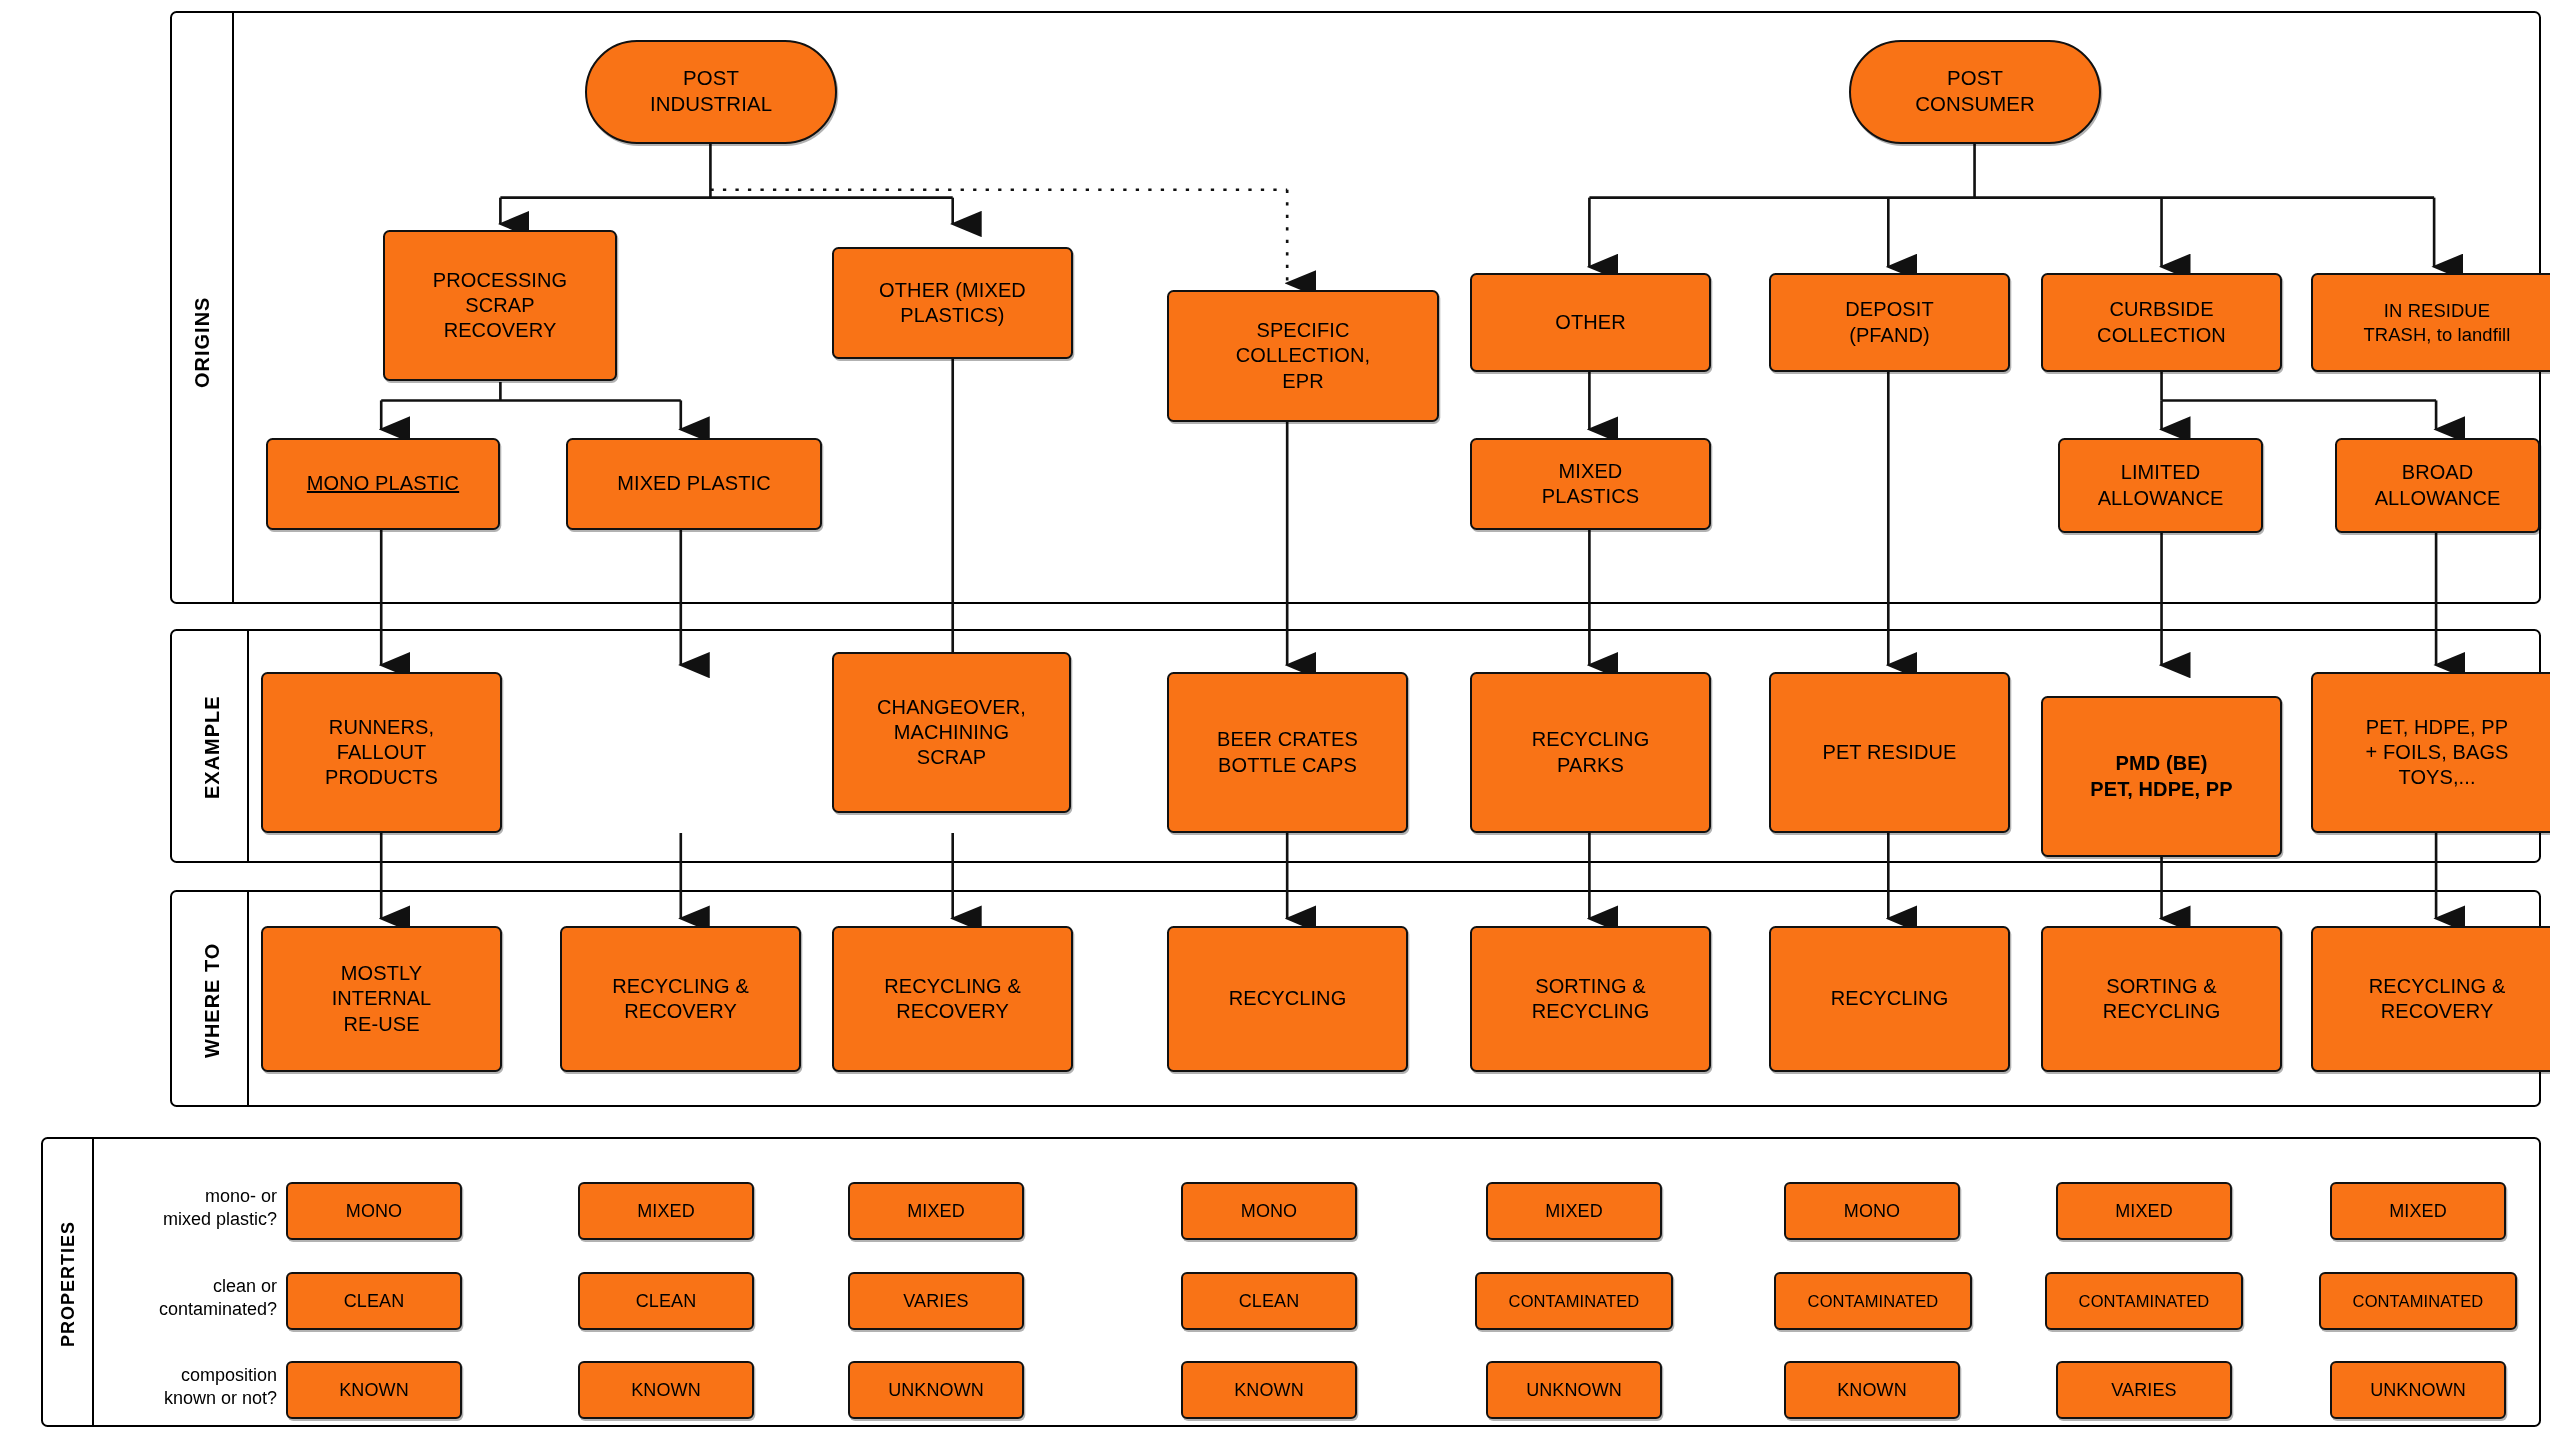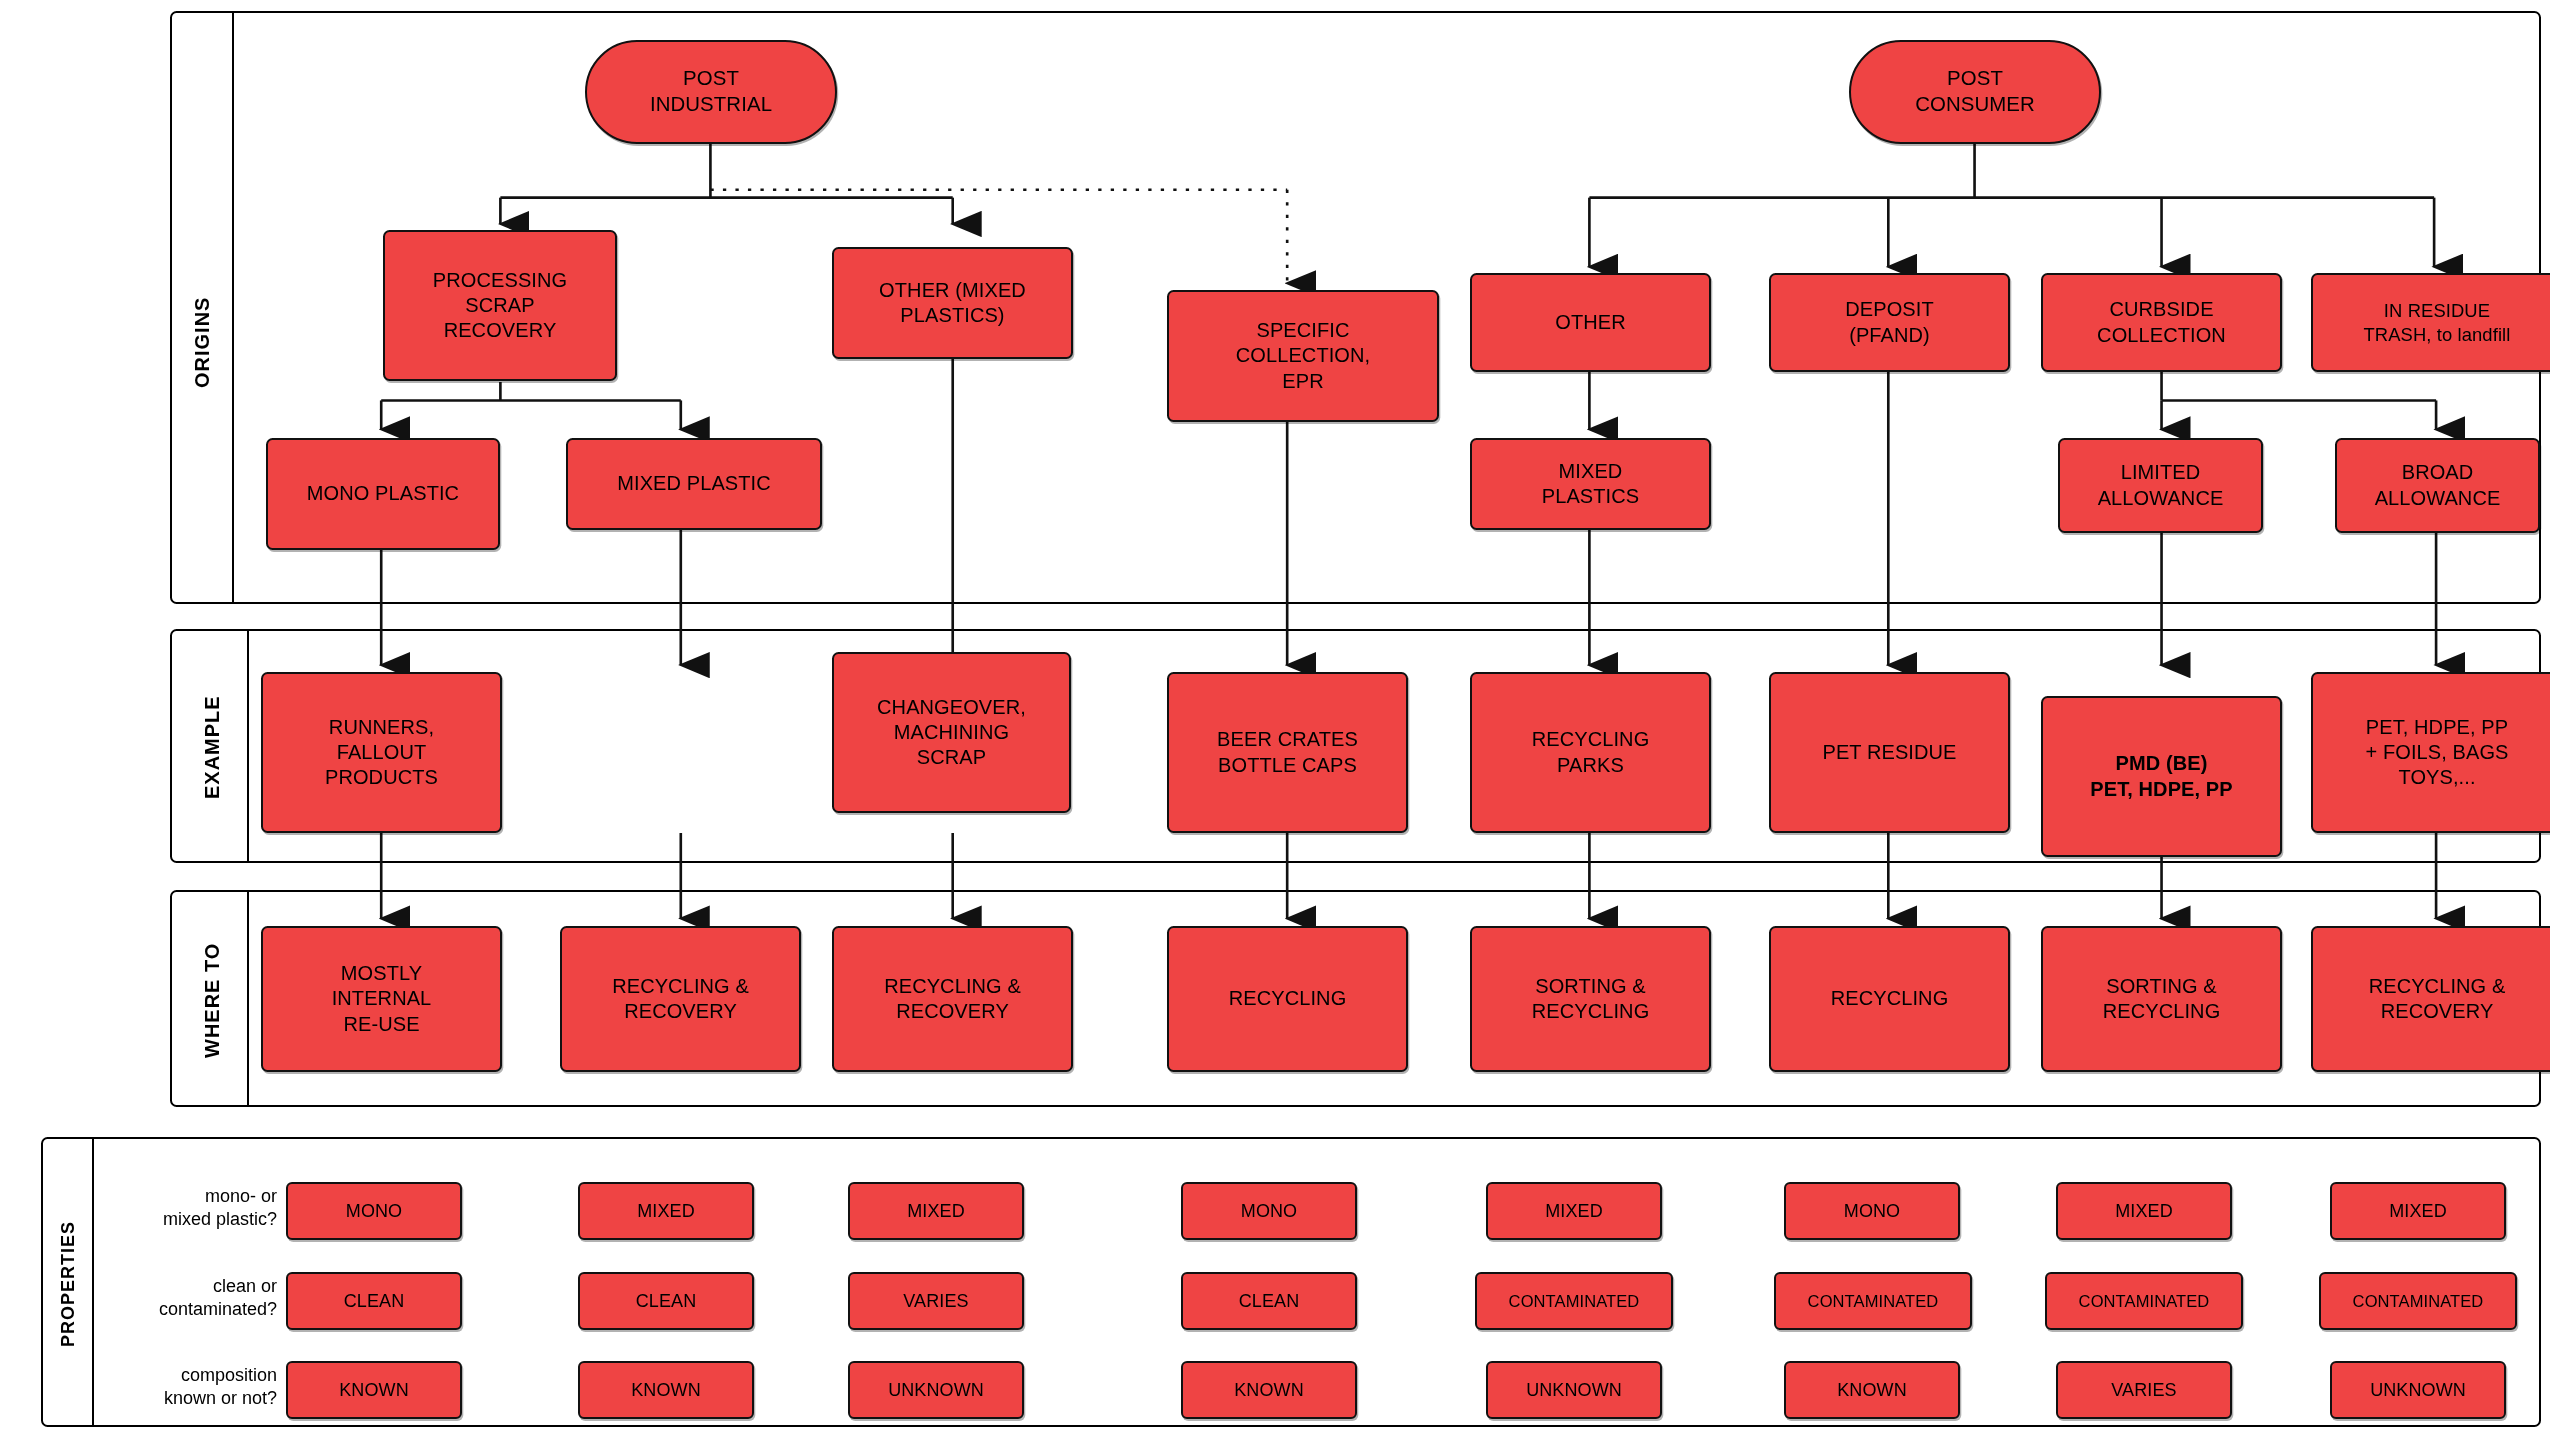--- a/index.html
+++ b/index.html
@@ -54,21 +54,21 @@
     width: 2px;
     background: #000;
     z-index: 2;
   }
   
   .node {
     position: absolute;
     box-sizing: border-box;
     border: 2px solid #111;
     border-radius: 6.6px;
-    background: #ef4444;
+    background: #f97316;
     display: flex;
     align-items: center;
     justify-content: center;
     text-align: center;
     font-size: 20px;
     line-height: 1.26;
     letter-spacing: 0.1px;
     z-index: 3;
     box-shadow: 1.3px 2px 0 rgba(0,0,0,0.30);
     padding: 1.3px 2.6px;
@@ -185,21 +185,21 @@
 COLLECTION,
 EPR</div>
   <div class="node" style="left:1470px; top:273px; width:241px; height:99px;">OTHER</div>
   <div class="node" style="left:1769px; top:273px; width:241px; height:99px;">DEPOSIT
 (PFAND)</div>
   <div class="node" style="left:2041px; top:273px; width:241px; height:99px;">CURBSIDE
 COLLECTION</div>
   <div class="node" style="left:2311px; top:273px; width:252px; height:99px; font-size:18.4px;">IN RESIDUE
 TRASH, to landfill</div>
 
-  <div class="node" style="left:266px; top:438px; width:234px; height:112px;">MONO PLASTIC</div>
+  <div class="node" style="left:266px; top:438px; width:234px; height:92px;text-decoration:underline;">MONO PLASTIC</div>
   <div class="node" style="left:566px; top:438px; width:256px; height:92px;">MIXED PLASTIC</div>
   <div class="node" style="left:1470px; top:438px; width:241px; height:92px;">MIXED
 PLASTICS</div>
   <div class="node" style="left:2058px; top:438px; width:205px; height:95px;">LIMITED
 ALLOWANCE</div>
   <div class="node" style="left:2335px; top:438px; width:205px; height:95px;">BROAD
 ALLOWANCE</div>
 
   <div class="node" style="left:261px; top:672px; width:241px; height:161px;">RUNNERS,
 FALLOUT

